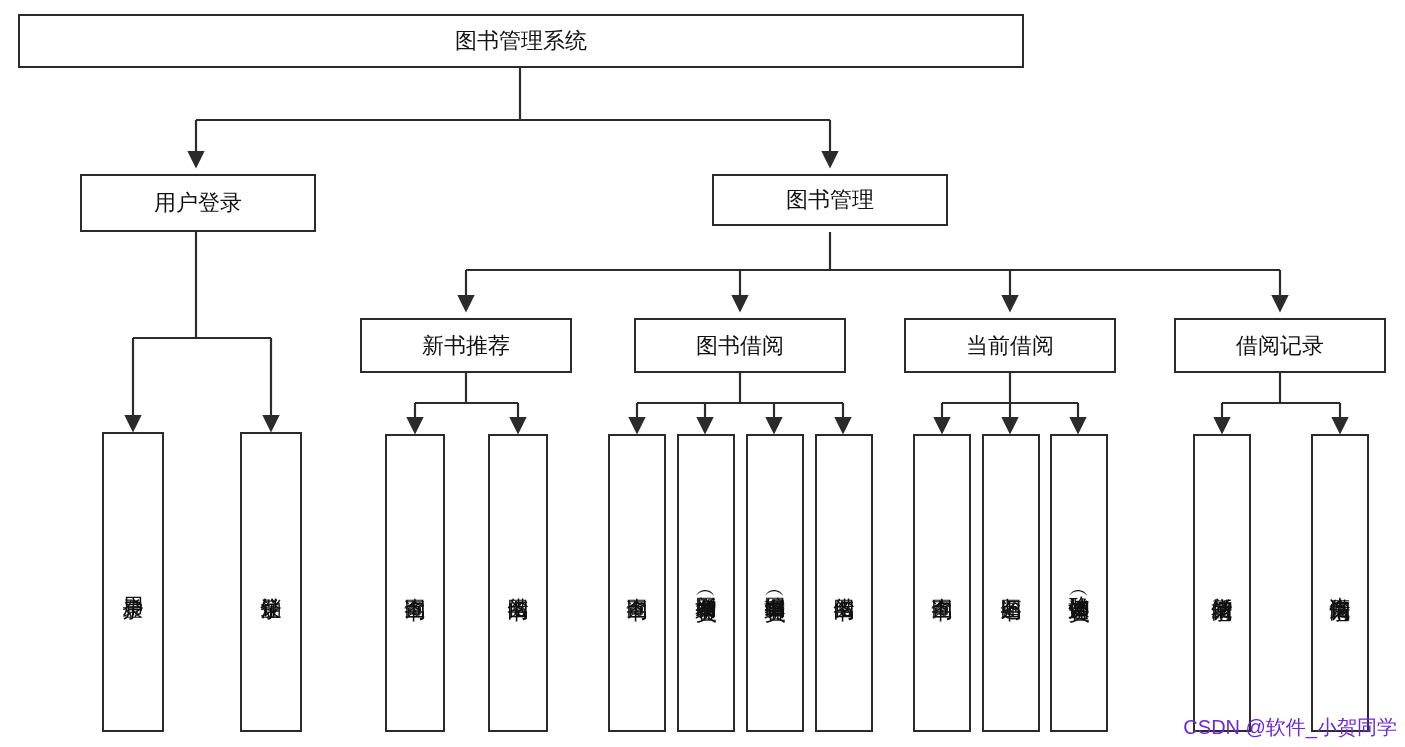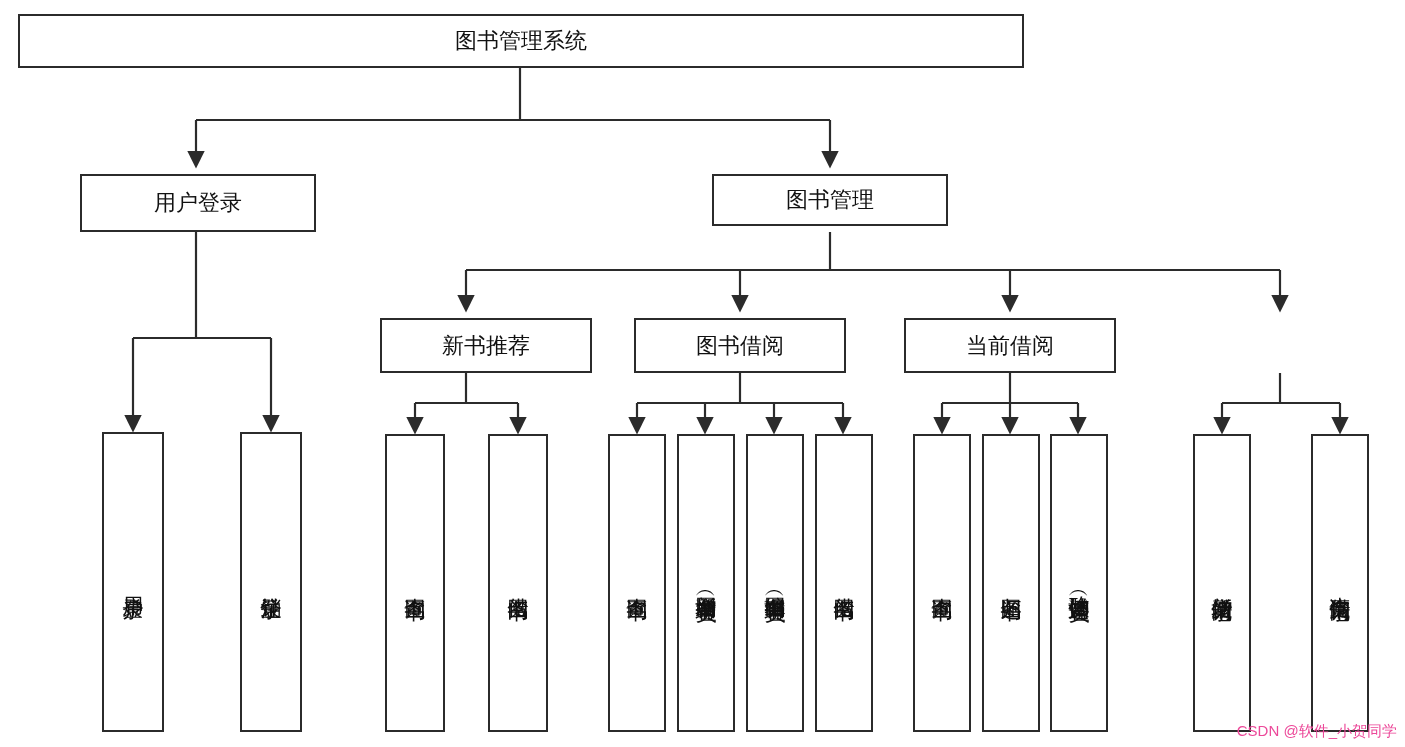--- a/index.html
+++ b/index.html
@@ -48,22 +48,22 @@
     letter-spacing: 1px;
     padding: 6px 0;
   }
   .node.v span {
     display: block;
   }
   .watermark {
     position: absolute;
     right: 8px;
     bottom: 6px;
-    font-size: 15px;
-    color: #ec4899;
+    font-size: 20px;
+    color: #6d28d9;
     white-space: nowrap;
   }
 </style>
 </head>
 <body>
 
 <div id="canvas">
 
   <svg class="edges" viewBox="0 0 1405 747">
     <defs>
@@ -119,28 +119,31 @@
     <span>图书管理系统</span>
   </div>
 
   <div class="node h" style="left:80px; top:174px; width:236px; height:58px;">
     <span>用户登录</span>
   </div>
   <div class="node h" style="left:712px; top:174px; width:236px; height:52px;">
     <span>图书管理</span>
   </div>
 
-  <div class="node h" style="left:380px; top:318px; width:212px; height:55px;">
+  <div class="node h" style="left:360px; top:318px; width:212px; height:55px;">
     <span>新书推荐</span>
   </div>
   <div class="node h" style="left:634px; top:318px; width:212px; height:55px;align-items:center;">
     <span>图书借阅</span>
   </div>
   <div class="node h" style="left:904px; top:318px; width:212px; height:55px;justify-content:center;">
     <span>当前借阅</span>
+  </div>
+  <div class="node h" style="left:1174px; top:318px; width:212px; height:55px;">
+    <span>借阅记录</span>
   </div>
 
   <div class="node v" style="left:102px; top:432px; width:62px; height:300px;">
     <span>用户登录</span>
   </div>
   <div class="node v" style="left:240px; top:432px; width:62px; height:300px;">
     <span>注销登录</span>
   </div>
 
   <div class="node v" style="left:385px; top:434px; width:60px; height:298px;">

